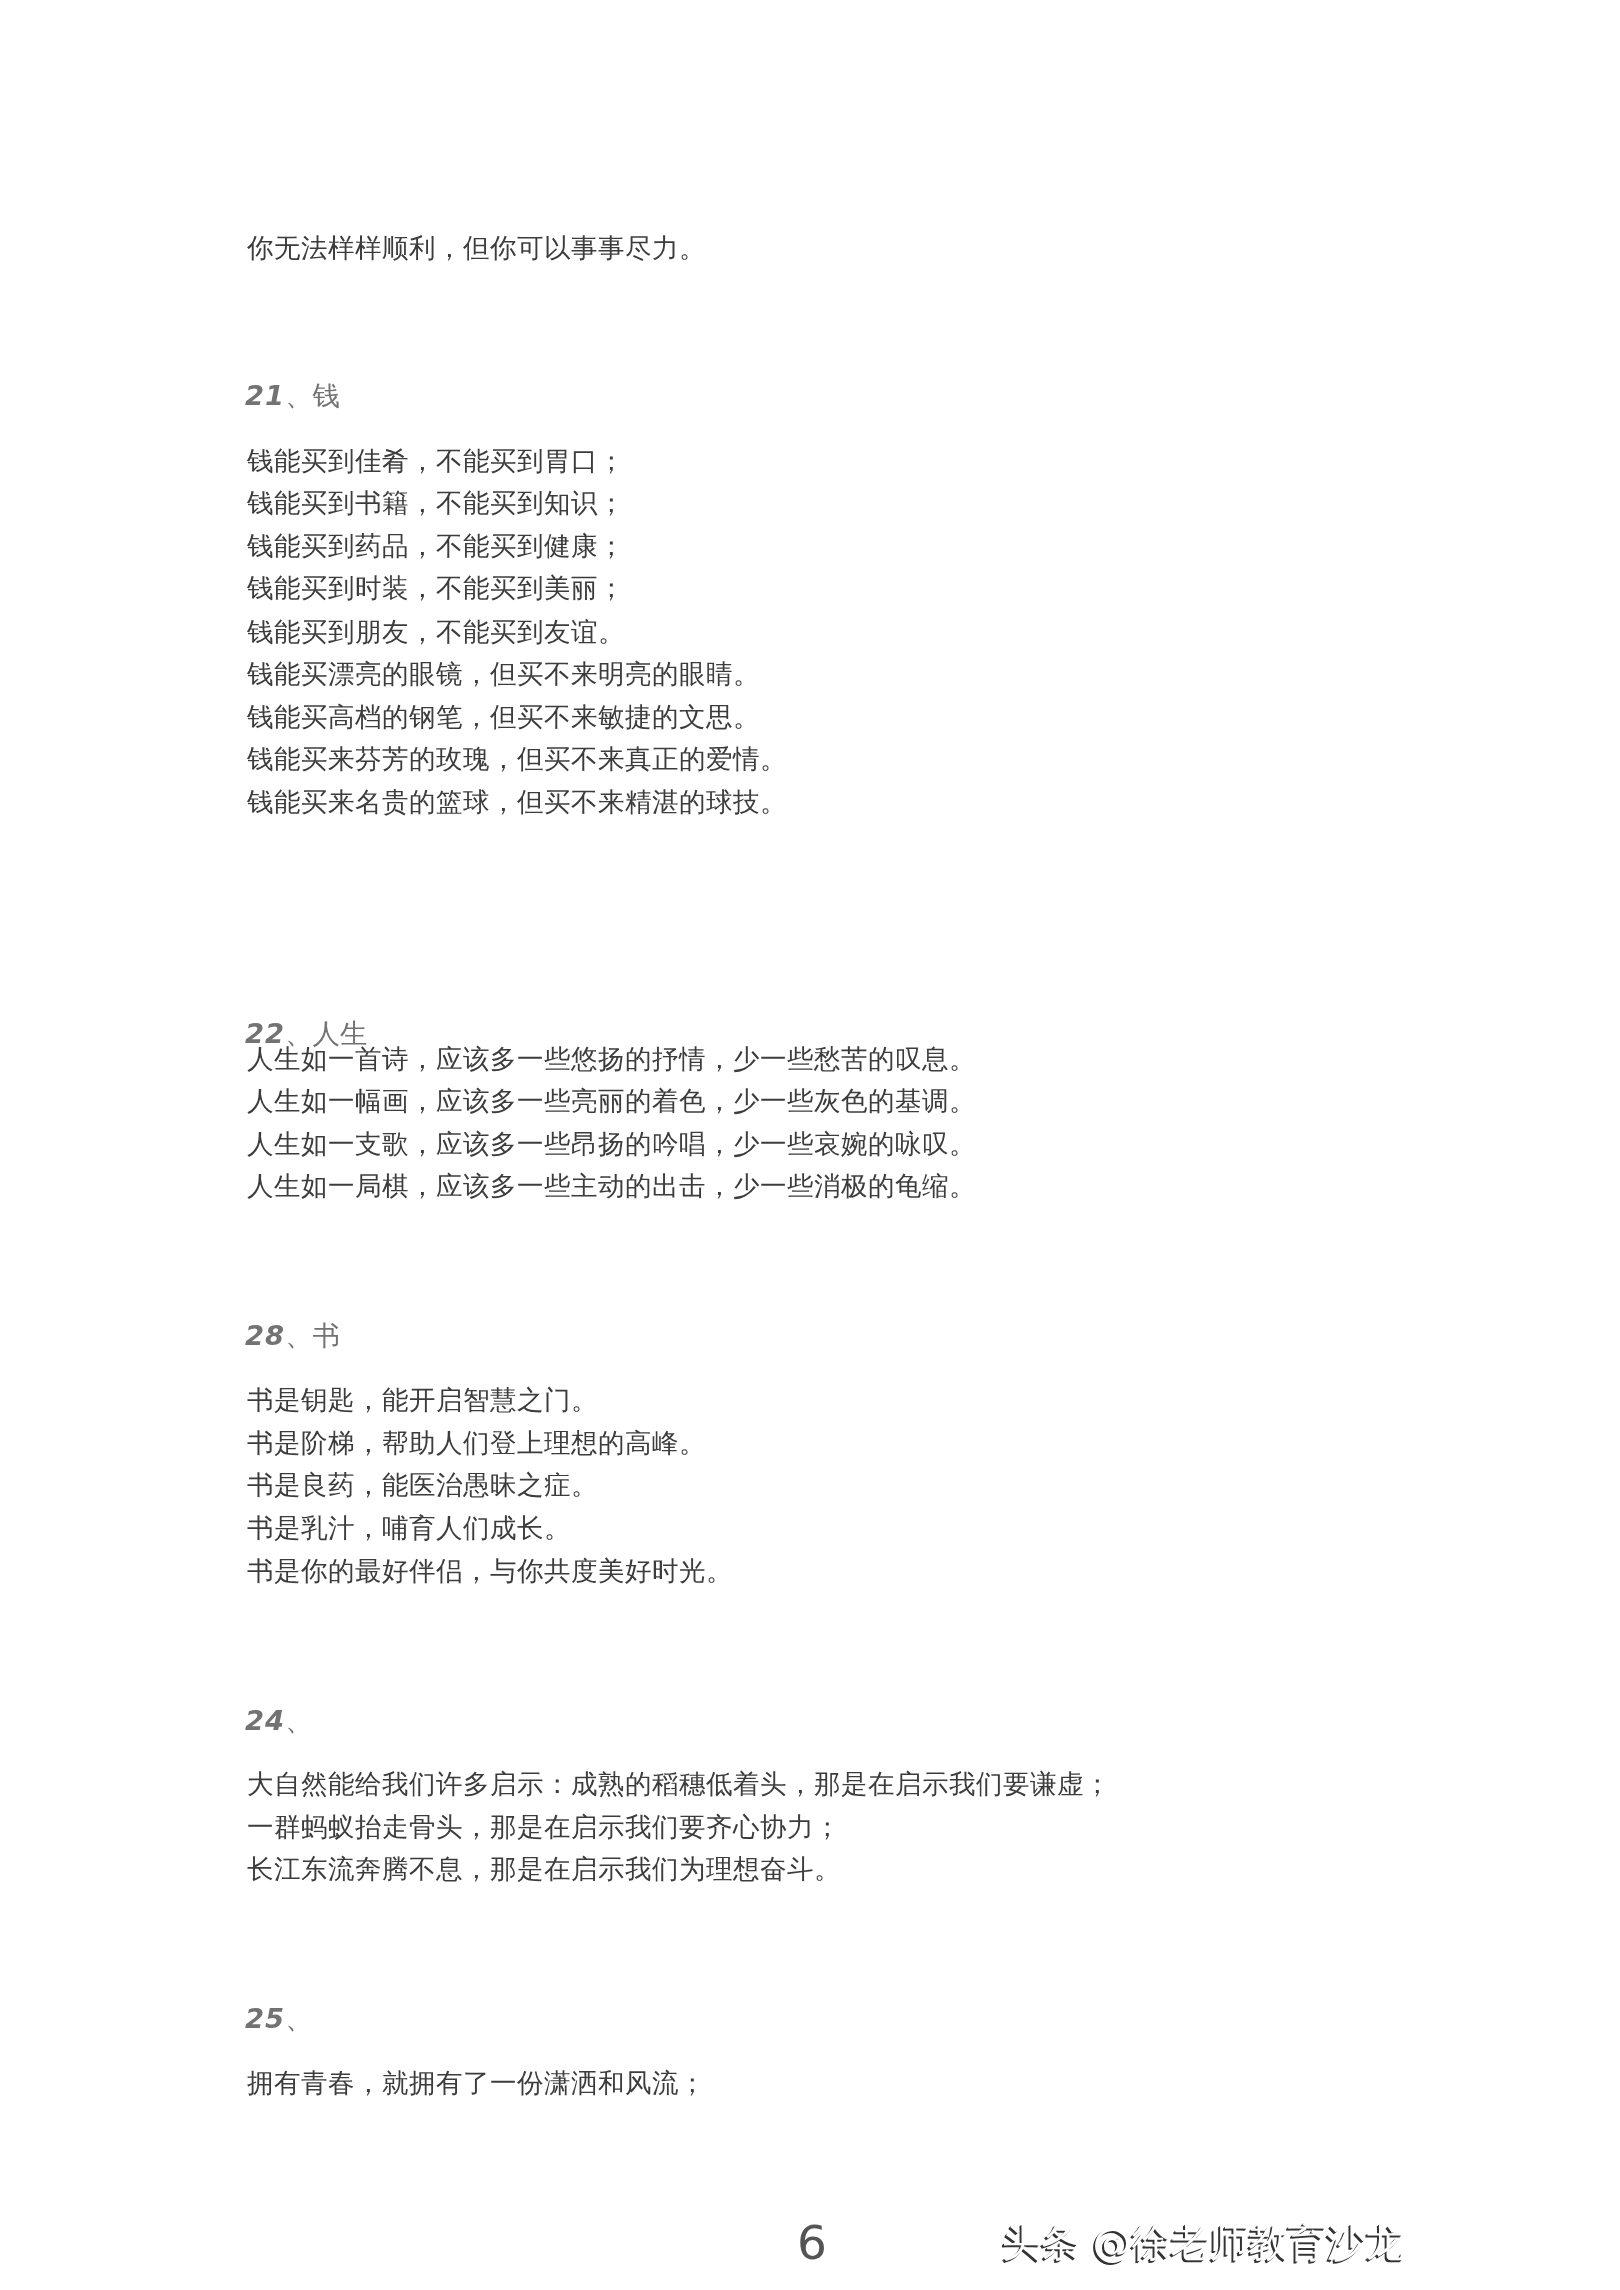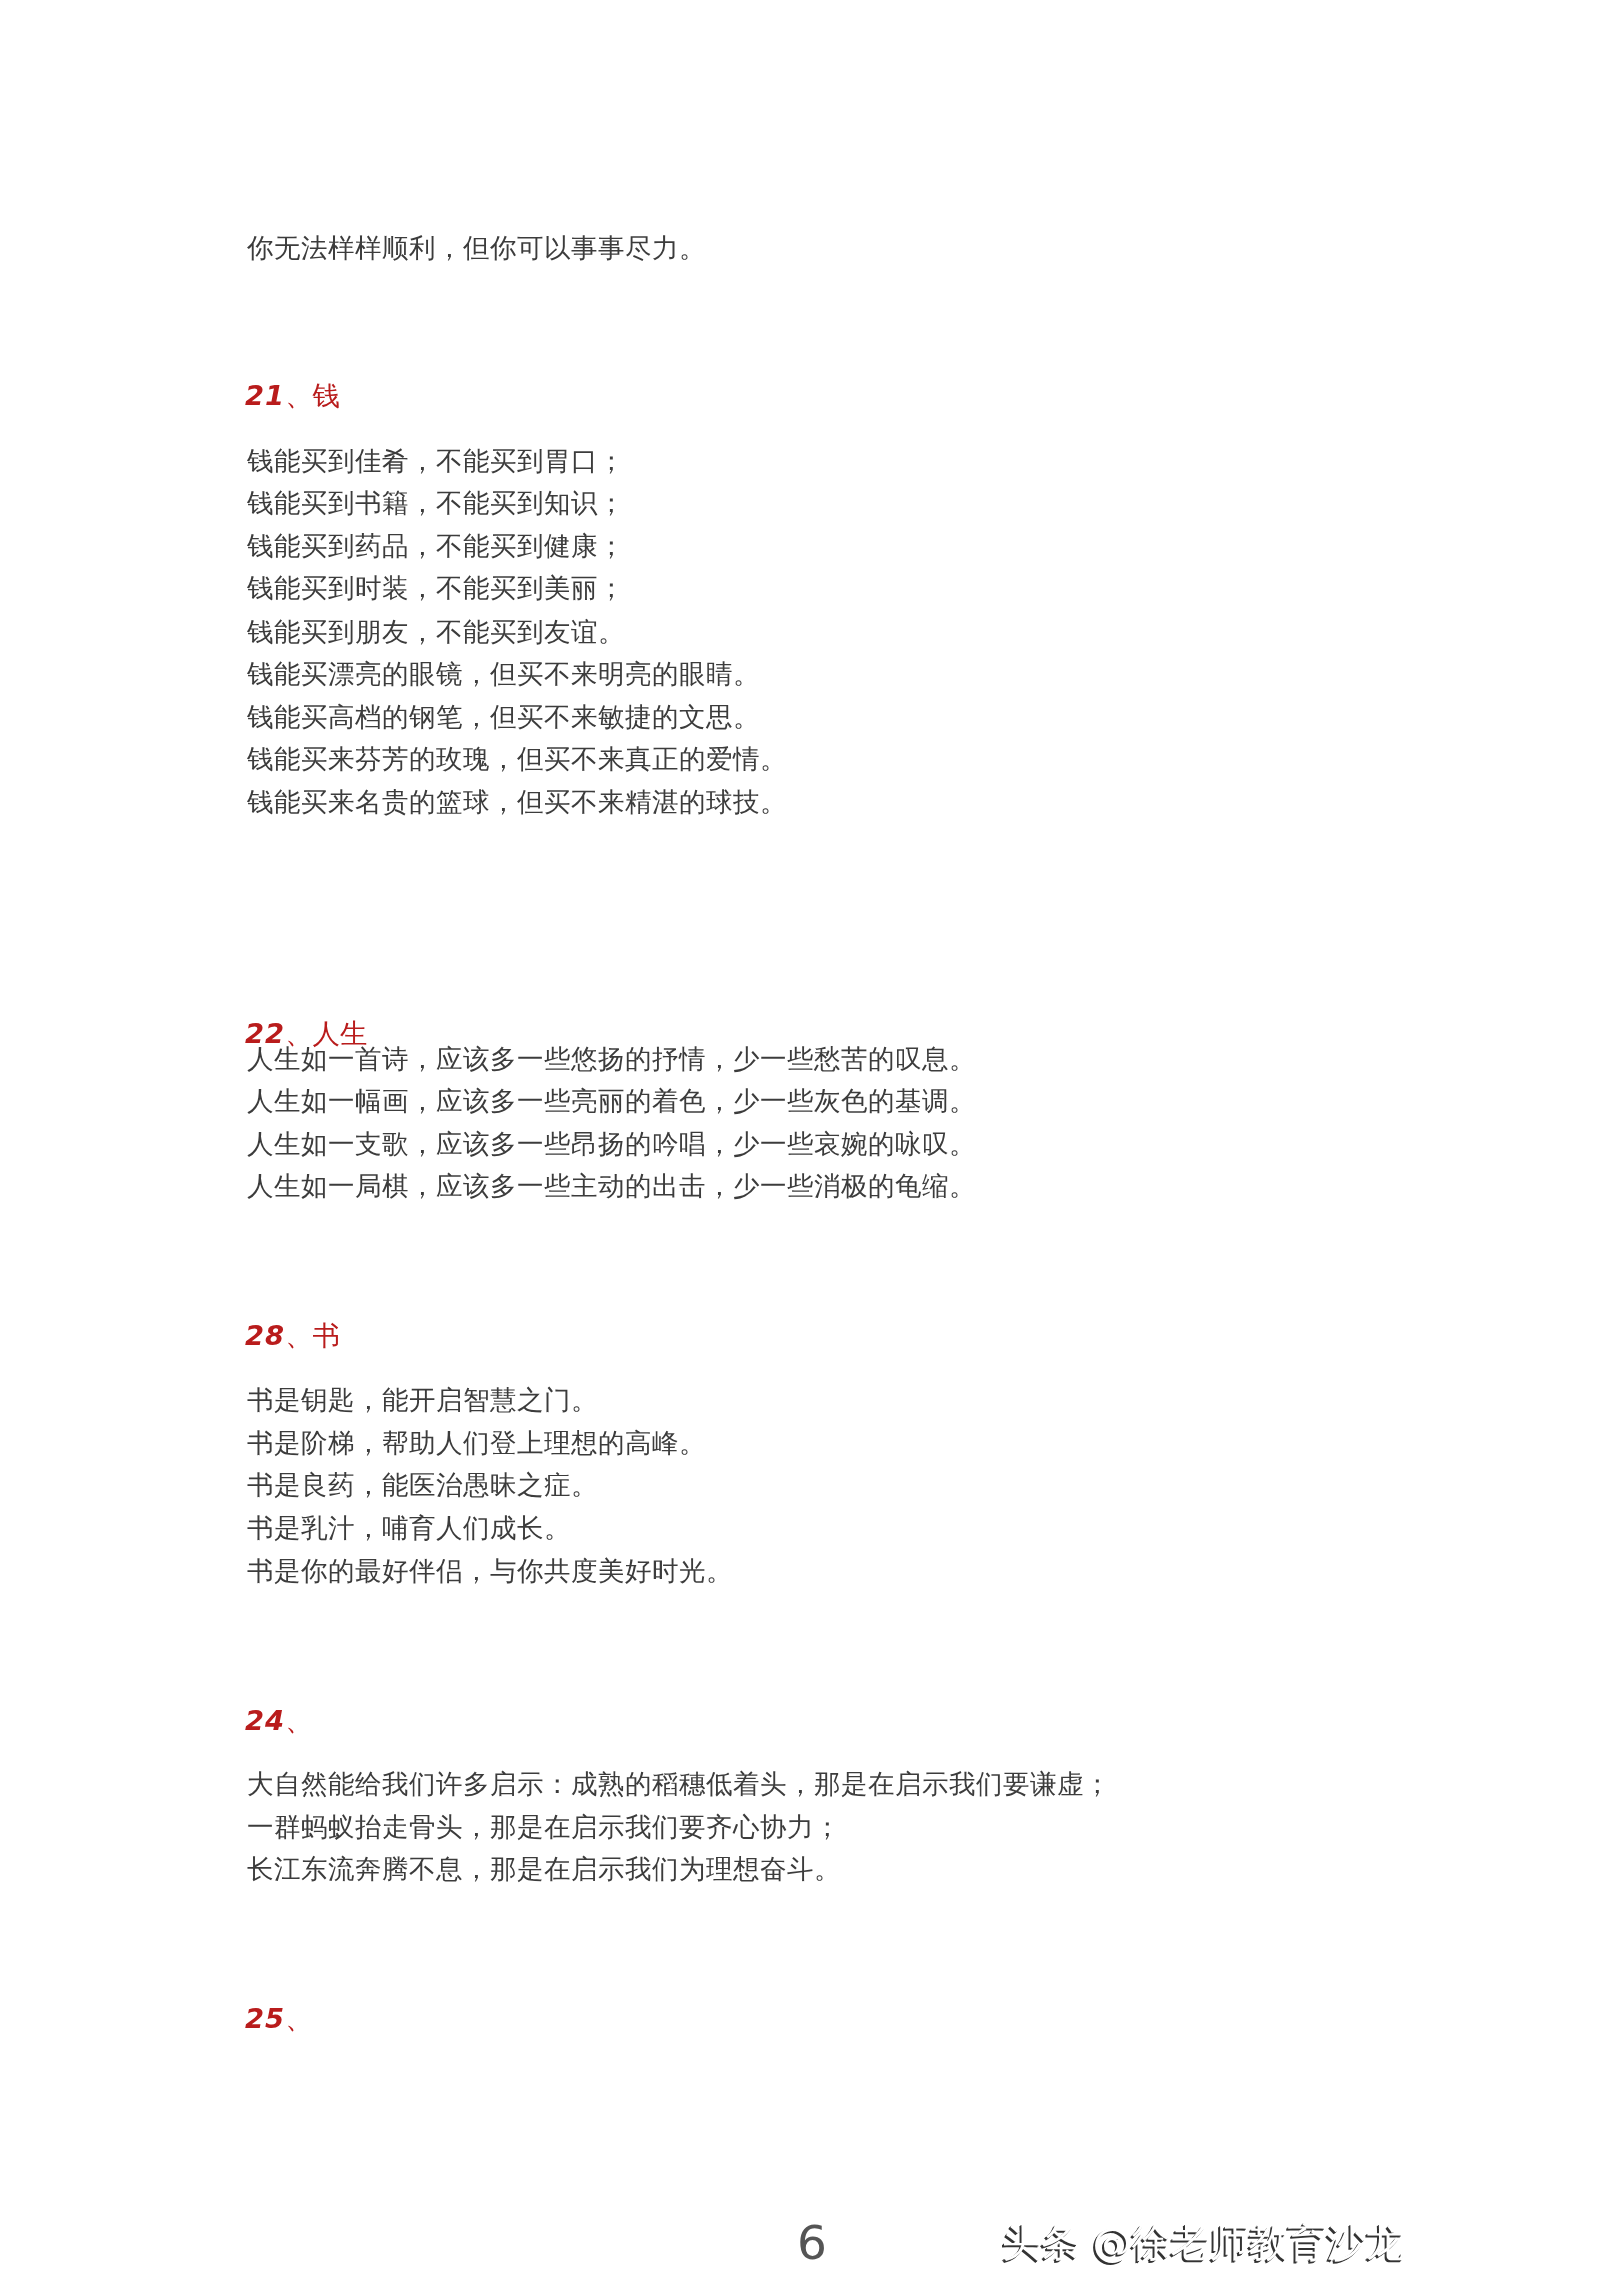--- a/index.html
+++ b/index.html
@@ -30,21 +30,21 @@
       white-space: nowrap;
       color: #3c3c3c;
       letter-spacing: 0.5px;
     }
     .heading {
       position: absolute;
       left: 245px;
       font-size: 27.4px;
       line-height: 35px;
       white-space: nowrap;
-      color: #b91c1c;
+      color: #737373;
       font-family: "DejaVu Sans", "Liberation Sans", sans-serif;
     }
     .heading .num {
       font-style: italic;
       font-weight: bold;
       letter-spacing: 1px;
     }
     .page-number {
       position: absolute;
       left: 797px;
@@ -106,17 +106,18 @@
   <div class="heading" style="top:1703px;">
     <span class="num">24</span><span>、</span><span></span>
   </div>
   <div class="line" style="top:1767px;">大自然能给我们许多启示：成熟的稻穗低着头，那是在启示我们要谦虚；</div>
   <div class="line" style="top:1810px;">一群蚂蚁抬走骨头，那是在启示我们要齐心协力；</div>
   <div class="line" style="top:1852px;">长江东流奔腾不息，那是在启示我们为理想奋斗。</div>
 
   <div class="heading" style="top:2001px;">
     <span class="num">25</span><span>、</span><span></span>
   </div>
+  <div class="line" style="top:2066px;">拥有青春，就拥有了一份潇洒和风流；</div>
 
   <div class="page-number">6</div>
   <div class="watermark">头条 @徐老师教育沙龙</div>
 </div>
 
 
 </body></html>

